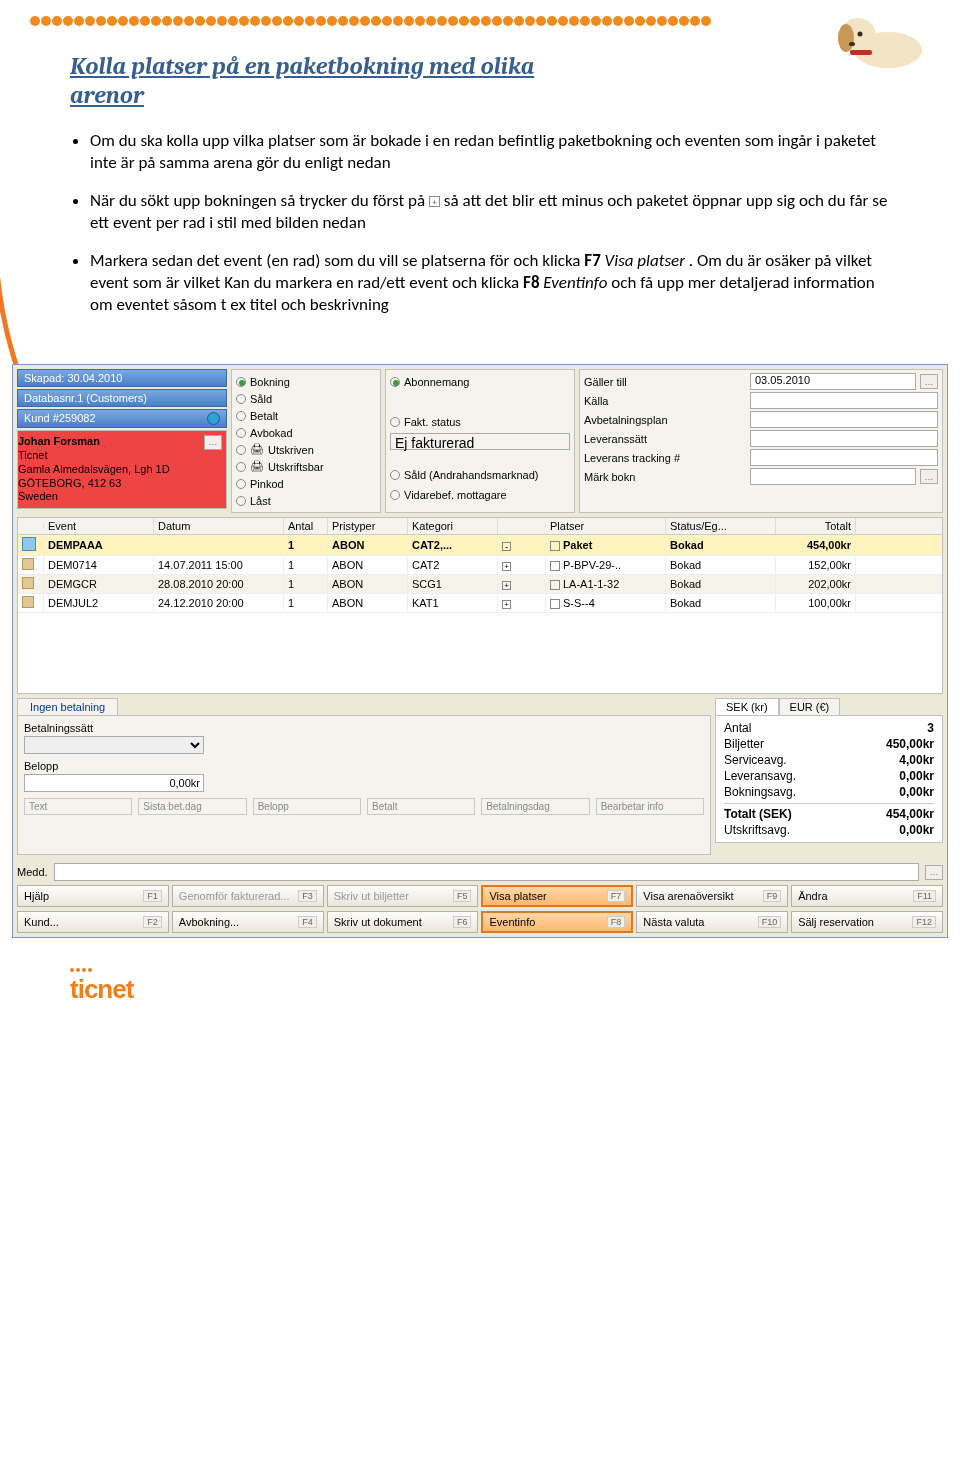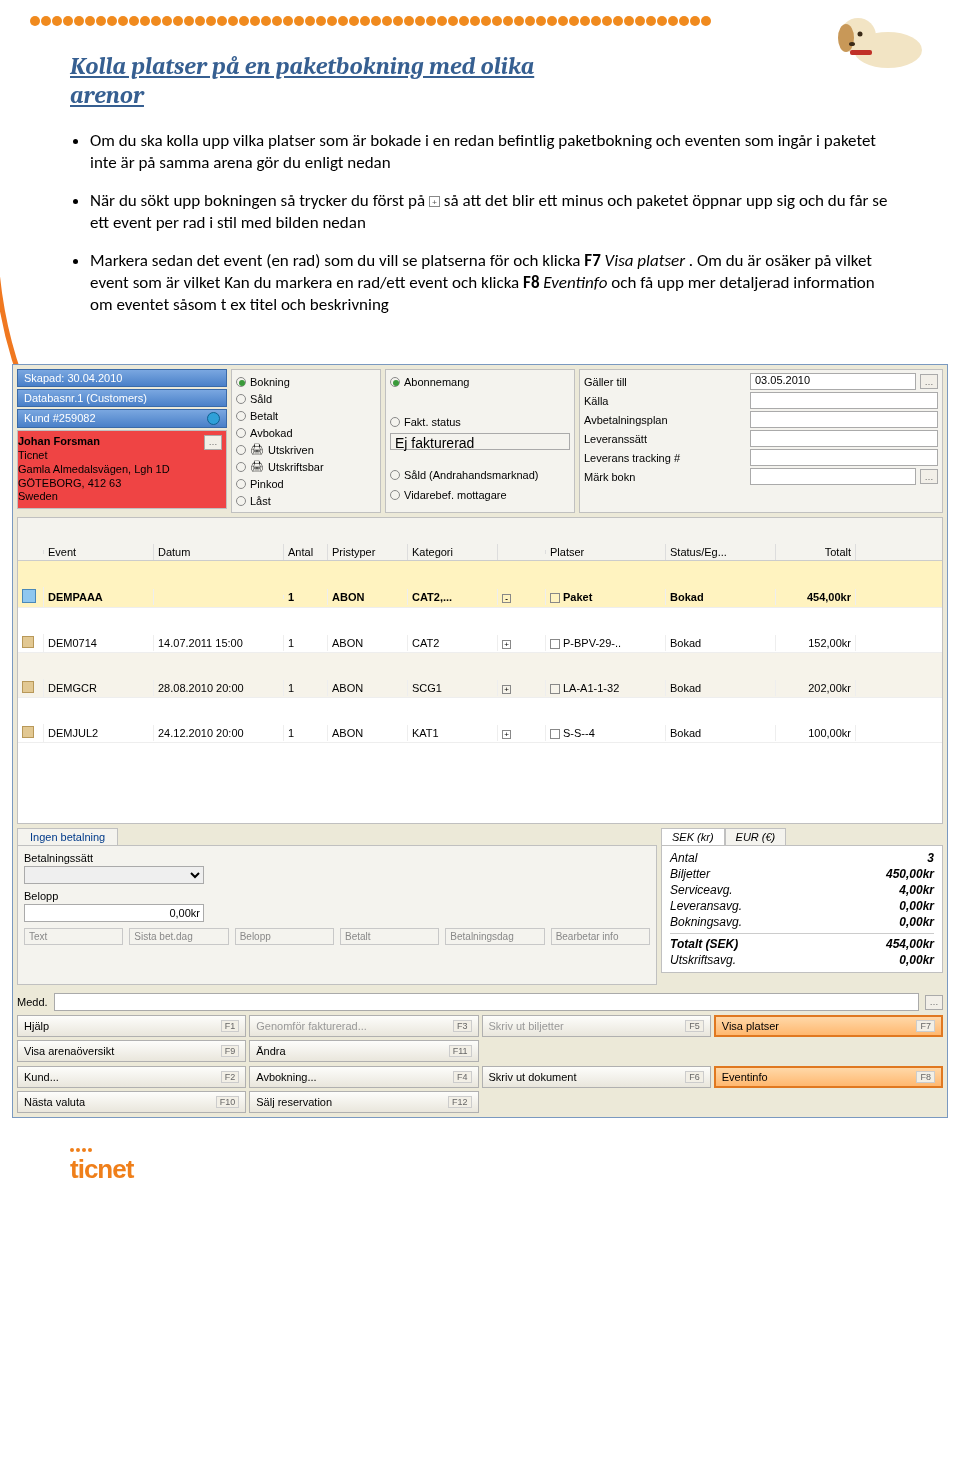--- a/index.html
+++ b/index.html
@@ -89,49 +89,49 @@
   .rc-label { width:130px; }
   .rc-field { flex:1; border:1px solid #aaa; background:#fff; height:17px; padding:0 4px;margin-left:32px;}
   .tabs-row { display:flex; gap:0; padding: 0 4px; }
   .tab { border:1px solid #c0c0c0; border-bottom:none; background:#f4f3ee; padding:2px 10px; font-size:11px; margin-right:-1px;}
   .tab.active { background:#fff; position:relative; top:1px;}
   .grid {
     margin:0 4px; border:1px solid #c0c0c0; background:#fff;
   }
   .ghead, .grow { display:grid; grid-template-columns: 26px 110px 130px 44px 80px 90px 48px 120px 110px 80px; align-items:center; font-size:11px; }
   .ghead { background:#f4f3ee; border-bottom:1px solid #ccc; }
-  .ghead > div, .grow > div { padding:2px 4px; border-right:1px solid #eee; white-space:nowrap; overflow:hidden; text-overflow:ellipsis;margin-top:26px;}
+  .ghead > div, .grow > div { padding:2px 4px; border-right:1px solid #eee; white-space:nowrap; overflow:hidden; text-overflow:ellipsis;}
   .ghead > div { border-right:1px solid #ddd;}
   .grow { border-bottom:1px solid #eee; min-height:18px;}
   .grow.selected { background:#fff3c0; font-weight:bold; color:#000;}
   .grow.alt { background:#f6f3ea;}
   .cube { width:14px;height:14px;background:#8fc7ef;border:1px solid #4a88b8; display:inline-block;}
   .pkg { width:12px;height:12px;background:#e2c892;border:1px solid #b89858;display:inline-block;}
   .expander { display:inline-block; width:9px;height:9px;border:1px solid #888;font-size:8px;line-height:7px;text-align:center;margin-right:3px;}
   .chk { display:inline-block; width:10px;height:10px;border:1px solid #888;margin-right:3px;vertical-align:middle;}
   .total-right { text-align:right;}
   .grid-blank { height:80px; }
   .lower { display:flex; gap:4px; padding:4px;}
   .pay-left { flex:1; }
   .pay-tab { display:inline-block; border:1px solid #c0c0c0; border-bottom:none; background:#f4f3ee; padding:2px 12px; color:#003a8a;}
   .pay-body { border:1px solid #c0c0c0; background:#f4f3ee; padding:6px; min-height:140px;}
   .fld { display:flex; flex-direction:column; gap:2px; margin-bottom:6px;}
   .fld input, .fld select { border:1px solid #aaa; height:18px; font-size:11px; padding:0 3px;}
   .txtrow { display:flex; gap:6px; margin-top:4px;}
   .txtcell { flex:1; border:1px solid #c8c8c8; padding:2px 4px; color:#888; font-size:10px;}
-  .pay-right { width:282px;font-style:italic;}
+  .pay-right { width:228px;}
   .cur-tabs { display:flex; gap:0;}
   .cur-tab { border:1px solid #c0c0c0; border-bottom:none; padding:2px 10px; background:#f4f3ee;}
   .cur-tab.active{background:#fff;}
   .totals { border:1px solid #c0c0c0; background:#fff; padding:4px 8px;}
   .trow { display:flex; justify-content:space-between; font-size:12px; padding:1px 0;}
   .trow.big { font-weight:bold; border-top:1px solid #ccc; margin-top:3px; padding-top:3px;}
   .medd { display:flex; align-items:center; gap:6px; padding:4px;}
   .medd input { flex:1; height:18px; border:1px solid #aaa;}
-  .fn-row { display:grid; grid-template-columns: repeat(4, 1fr); gap:3px; padding:0 4px 4px 4px;}
+  .fn-row { display:grid; grid-template-columns: repeat(6, 1fr); gap:3px; padding:0 4px 4px 4px;}
   .fn-btn { border:1px solid #b0b0b0; background:linear-gradient(#fdfdfb,#e9e6dc); padding:3px 6px; font-size:11px; display:flex; justify-content:space-between; align-items:center; height:22px; cursor:pointer;}
   .fn-btn .key { background:#f2efe6; border:1px solid #ccc; padding:0 3px; font-size:9px; color:#666;}
   .fn-btn.disabled { color:#999;}
   .fn-btn.highlight { background:linear-gradient(#ffd8a8,#ffb870); border:2px solid #e07820; height:22px;}
   .logo { margin: 30px 0 0 70px;}
   .logo-text { font-family: Arial; font-weight:bold; color:#ef7f1a; font-size:26px; letter-spacing:-1px;}
   .logo-dots { display:flex; gap:2px; margin-bottom:2px;}
   .logo-dots span{ width:4px;height:4px;background:#ef7f1a;border-radius:50%;}
 </style>
 </head>

